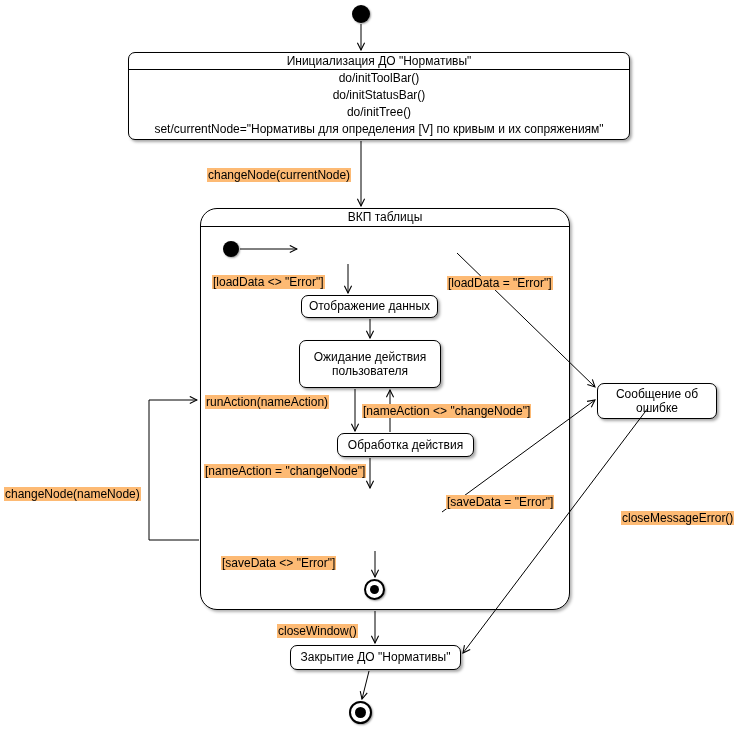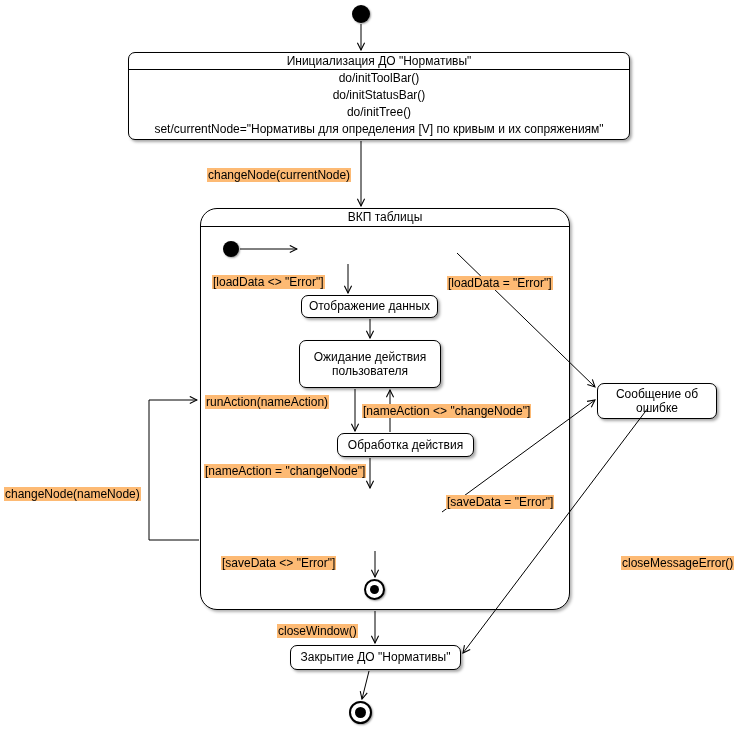--- a/index.html
+++ b/index.html
@@ -94,15 +94,15 @@
   <div class="lbl" style="left:207px; top:168px;">changeNode(currentNode)</div>
   <div class="lbl" style="left:212px; top:275px;">[loadData &lt;&gt; "Error"]</div>
   <div class="lbl" style="left:447px; top:276px;">[loadData = "Error"]</div>
   <div class="lbl" style="left:205px; top:395px;">runAction(nameAction)</div>
   <div class="lbl" style="left:362px; top:404px;">[nameAction &lt;&gt; "changeNode"]</div>
   <div class="lbl" style="left:204px; top:464px;">[nameAction = "changeNode"]</div>
   <div class="lbl" style="left:446px; top:495px;">[saveData = "Error"]</div>
   <div class="lbl" style="left:221px; top:556px;">[saveData &lt;&gt; "Error"]</div>
   <div class="lbl" style="left:4px; top:460px;margin-top:27px;">changeNode(nameNode)</div>
   <div class="lbl" style="left:277px; top:624px;">closeWindow()</div>
-  <div class="lbl" style="left:621px; top:556px;">closeMessageError()</div>
+  <div class="lbl" style="left:621px; top:511px;">closeMessageError()</div>
 
 </div>
 
 </body></html>

